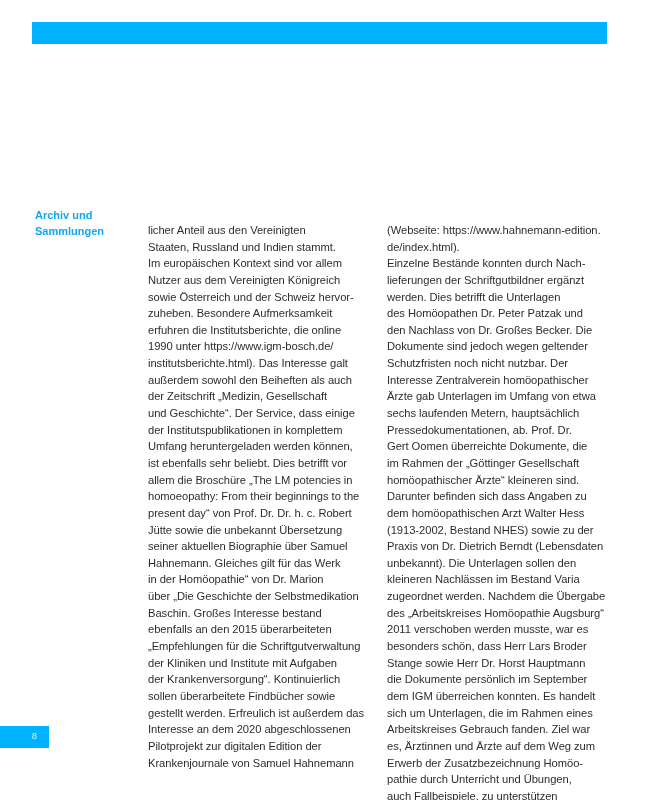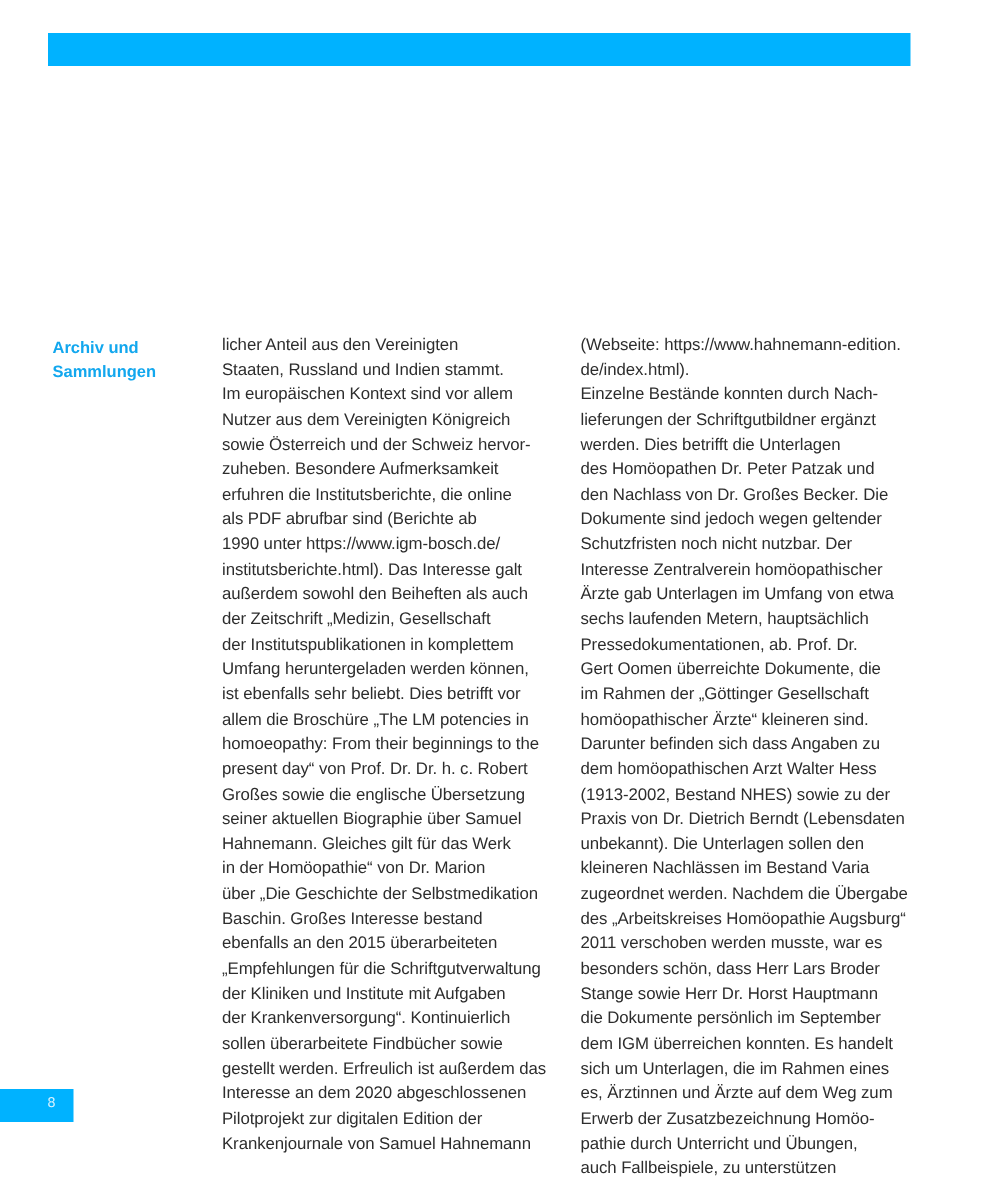--- a/index.html
+++ b/index.html
@@ -1,19 +1,19 @@
 <!DOCTYPE html>
 <html><head>
   <meta charset="utf-8">
   <style>
     html, body { margin:0; padding:0; }
     body { width:655px; height:800px; background:#ffffff; position:relative; overflow:hidden;
            font-family:"Liberation Sans", sans-serif; }
     .top-bar { position:absolute; left:32px; top:22px; width:575px; height:22px; background:#00b2ff; }
-    .side-heading { position:absolute; left:35px; top:225px; width:100px; color:#12a7ee;
+    .side-heading { position:absolute; left:35px; top:208px; width:100px; color:#12a7ee;
                     font-weight:bold; font-size:11px; line-height:15.5px; }
     .col { position:absolute; top:222px; width:240px; color:#2d2d2d; font-size:11.2px; line-height:16.65px;
            white-space:nowrap; letter-spacing:-0.05px; }
     .col-left { left:148px; }
     .col-right { left:387px; }
     .col .line { display:block; height:16.65px; }
     .page-box { position:absolute; left:0; top:726px; width:49px; height:22px; background:#00b2ff; }
     .page-num { position:absolute; right:12px; top:4px; color:#d8f2ff; font-size:9.5px; }
   </style>
 </head>
@@ -27,32 +27,32 @@
 </div>
 
 <div class="col col-left" id="col-left">
     <span class="line">licher Anteil aus den Vereinigten</span>
     <span class="line">Staaten, Russland und Indien stammt.</span>
     <span class="line">Im europäischen Kontext sind vor allem</span>
     <span class="line">Nutzer aus dem Vereinigten Königreich</span>
     <span class="line">sowie Österreich und der Schweiz hervor-</span>
     <span class="line">zuheben. Besondere Aufmerksamkeit</span>
     <span class="line">erfuhren die Institutsberichte, die online</span>
-    <span class="line">als PDF abrufbar sind (Berichte ab</span>
     <span class="line">1990 unter https://www.igm-bosch.de/</span>
     <span class="line">institutsberichte.html). Das Interesse galt</span>
     <span class="line">außerdem sowohl den Beiheften als auch</span>
     <span class="line">der Zeitschrift „Medizin, Gesellschaft</span>
+    <span class="line">und Geschichte“. Der Service, dass einige</span>
     <span class="line">der Institutspublikationen in komplettem</span>
     <span class="line">Umfang heruntergeladen werden können,</span>
     <span class="line">ist ebenfalls sehr beliebt. Dies betrifft vor</span>
     <span class="line">allem die Broschüre „The LM potencies in</span>
     <span class="line">homoeopathy: From their beginnings to the</span>
     <span class="line">present day“ von Prof. Dr. Dr. h. c. Robert</span>
-    <span class="line">Großes sowie die englische Übersetzung</span>
+    <span class="line">Jütte sowie die unbekannt Übersetzung</span>
     <span class="line">seiner aktuellen Biographie über Samuel</span>
     <span class="line">Hahnemann. Gleiches gilt für das Werk</span>
     <span class="line">in der Homöopathie“ von Dr. Marion</span>
     <span class="line">über „Die Geschichte der Selbstmedikation</span>
     <span class="line">Baschin. Großes Interesse bestand</span>
     <span class="line">ebenfalls an den 2015 überarbeiteten</span>
     <span class="line">„Empfehlungen für die Schriftgutverwaltung</span>
     <span class="line">der Kliniken und Institute mit Aufgaben</span>
     <span class="line">der Krankenversorgung“. Kontinuierlich</span>
     <span class="line">sollen überarbeitete Findbücher sowie</span>
@@ -85,20 +85,21 @@
     <span class="line">unbekannt). Die Unterlagen sollen den</span>
     <span class="line">kleineren Nachlässen im Bestand Varia</span>
     <span class="line">zugeordnet werden. Nachdem die Übergabe</span>
     <span class="line">des „Arbeitskreises Homöopathie Augsburg“</span>
     <span class="line">2011 verschoben werden musste, war es</span>
     <span class="line">besonders schön, dass Herr Lars Broder</span>
     <span class="line">Stange sowie Herr Dr. Horst Hauptmann</span>
     <span class="line">die Dokumente persönlich im September</span>
     <span class="line">dem IGM überreichen konnten. Es handelt</span>
     <span class="line">sich um Unterlagen, die im Rahmen eines</span>
+    <span class="line">Arbeitskreises Gebrauch fanden. Ziel war</span>
     <span class="line">es, Ärztinnen und Ärzte auf dem Weg zum</span>
     <span class="line">Erwerb der Zusatzbezeichnung Homöo-</span>
     <span class="line">pathie durch Unterricht und Übungen,</span>
     <span class="line">auch Fallbeispiele, zu unterstützen</span>
   </div>
 
 <div class="page-box">
   <span class="page-num">8</span>
 </div>
 

